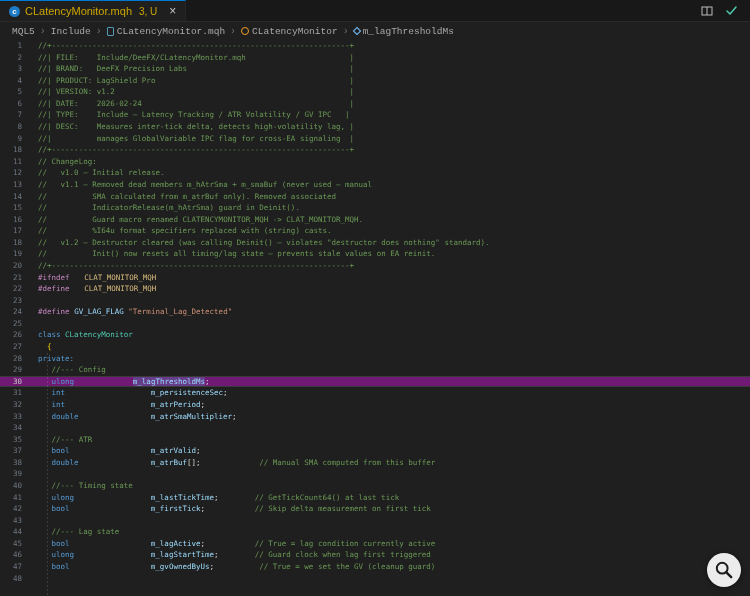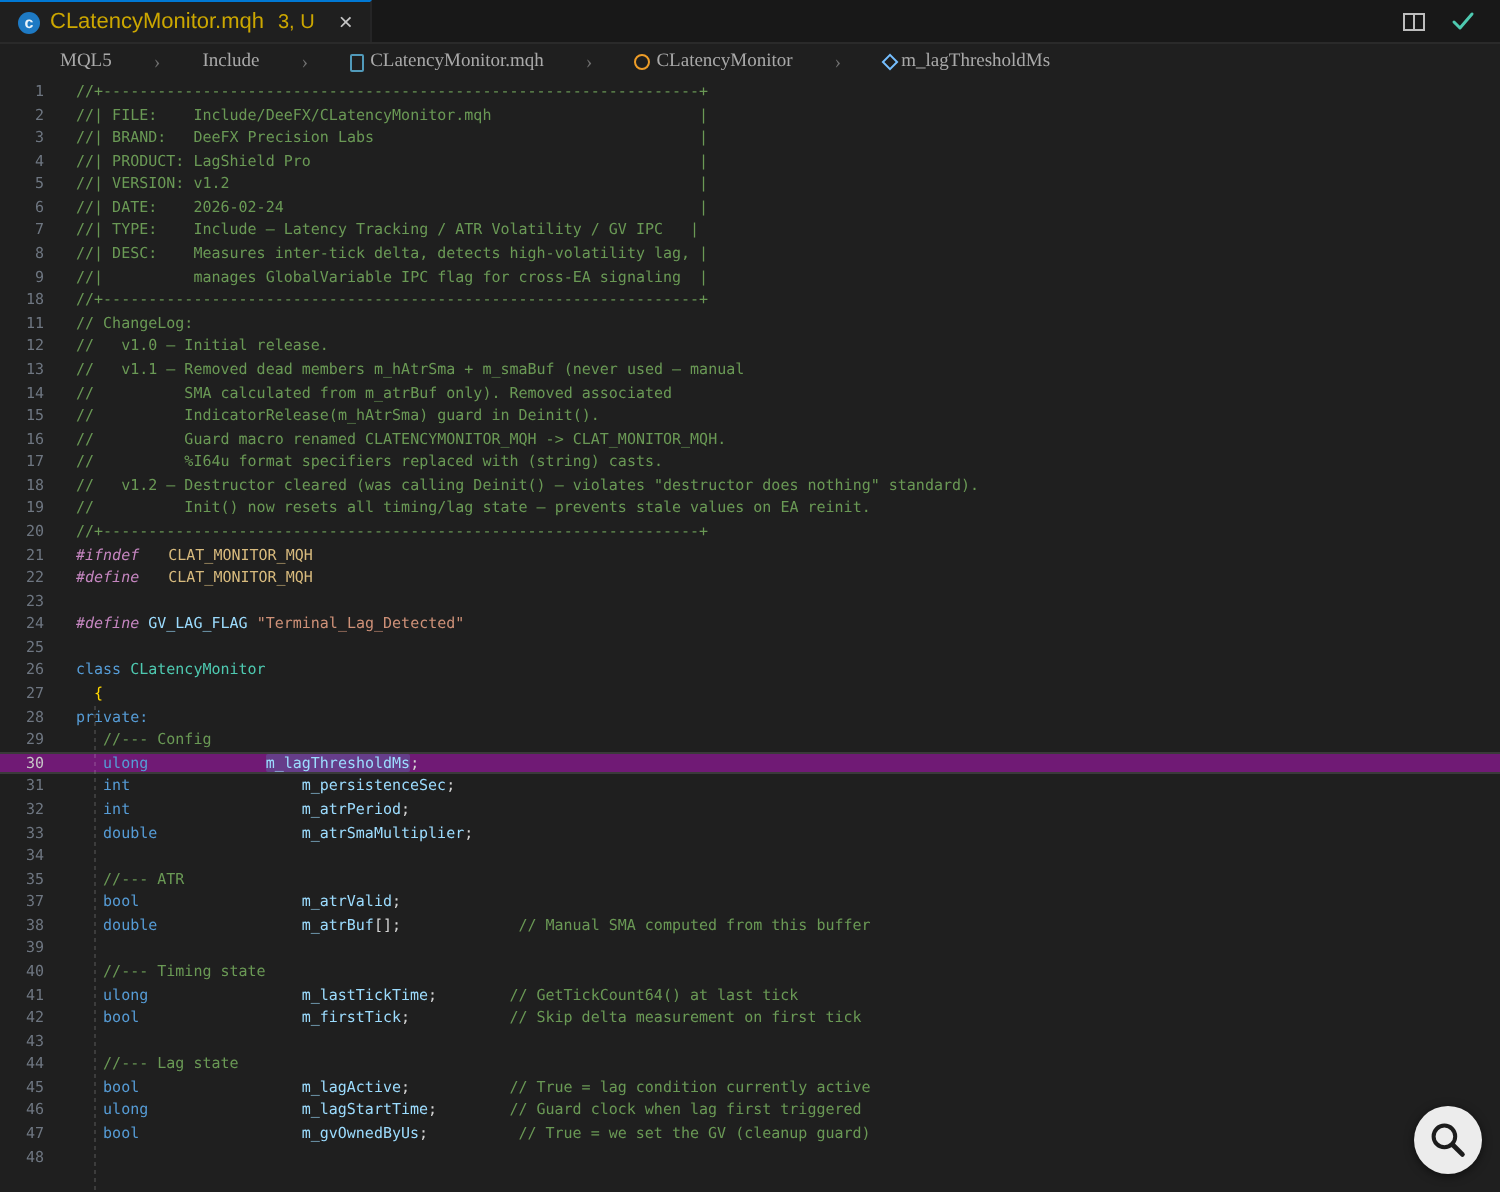--- a/index.html
+++ b/index.html
@@ -18,39 +18,39 @@
   .tab-deco  { color:#cca700; font-size:10px; margin-left:2px; }
   .tab-close { color:#c5c5c5; margin-left:7px; font-size:12px; line-height:1; cursor:pointer; }
   .ico-mql { width:11px; height:11px; border-radius:50%; background:#1e7ac4; color:#eaf4fb;
              display:flex; align-items:center; justify-content:center; flex:none;
              font-family:"Liberation Sans", sans-serif; font-size:8px; font-weight:bold; }
   .tab-actions { margin-left:auto; display:flex; align-items:center; gap:12px; padding-right:12px; }
   .action { display:flex; align-items:center; cursor:pointer; }
 
   
   .breadcrumb { height:18px; background:#1f1f1f; display:flex; align-items:center;
-                padding-left:30px; gap:18px; font-family:Liberation Serif, serif;
+                padding-left:12px; gap:2px; font-family:Liberation Mono, monospace;
                 font-size:9.5px; color:#a9a9a9; white-space:nowrap; }
   .crumb { display:inline-flex; align-items:center; gap:3px; cursor:pointer; }
   .crumb-sep { color:#6e6e6e; margin:0 3px; font-size:10px; }
   .crumb-ico { display:inline-block; flex:none; }
   .ico-file  { width:7px; height:9px; border:1px solid #519aba; border-radius:1px; }
   .ico-class { width:8px; height:8px; border:1px solid #ee9d28; border-radius:50%; }
   .ico-field { width:6px; height:6px; border:1px solid #75beff; transform:rotate(45deg); }
 
   
   .editor { position:relative; height:556px; overflow:hidden; background:#1f1f1f; }
   .line { display:flex; height:11.583px; line-height:11.583px; font-size:7.5px; white-space:pre; }
   .line.current { background:#701a75; box-shadow: inset 0 1px 0 #3a3a3a, inset 0 -1px 0 #3a3a3a; }
   .ln { width:32px; flex:none; text-align:right; padding-right:10px; color:#6e7681; cursor:pointer; }
   .line.current .ln { color:#c6c6c6; }
   .code { flex:1; padding-left:6px; color:#d4d4d4; }
 
   .tk-c  { color:#6A9955; }
-  .tk-p  { color:#C586C0;font-style:italic; }
+  .tk-p  { color:#C586C0; }
   .tk-m  { color:#D7BA7D;margin-left:10px; }
   .tk-mb { color:#9CDCFE;margin-top:44px; }
   .tk-s  { color:#CE9178; }
   .tk-k  { color:#569CD6; }
   .tk-t  { color:#569CD6; }
   .tk-n  { color:#4EC9B0; }
   .tk-v  { color:#9CDCFE;margin-left:18px; }
   .tk-x  { color:#D4D4D4; }
   .tk-b  { color:#FFD700; }
   .tk-vh { color:#9CDCFE; background:rgba(83,130,177,0.35); border-radius:1px; }

